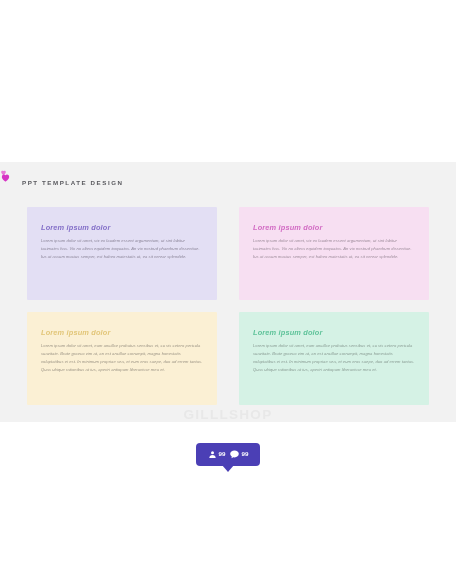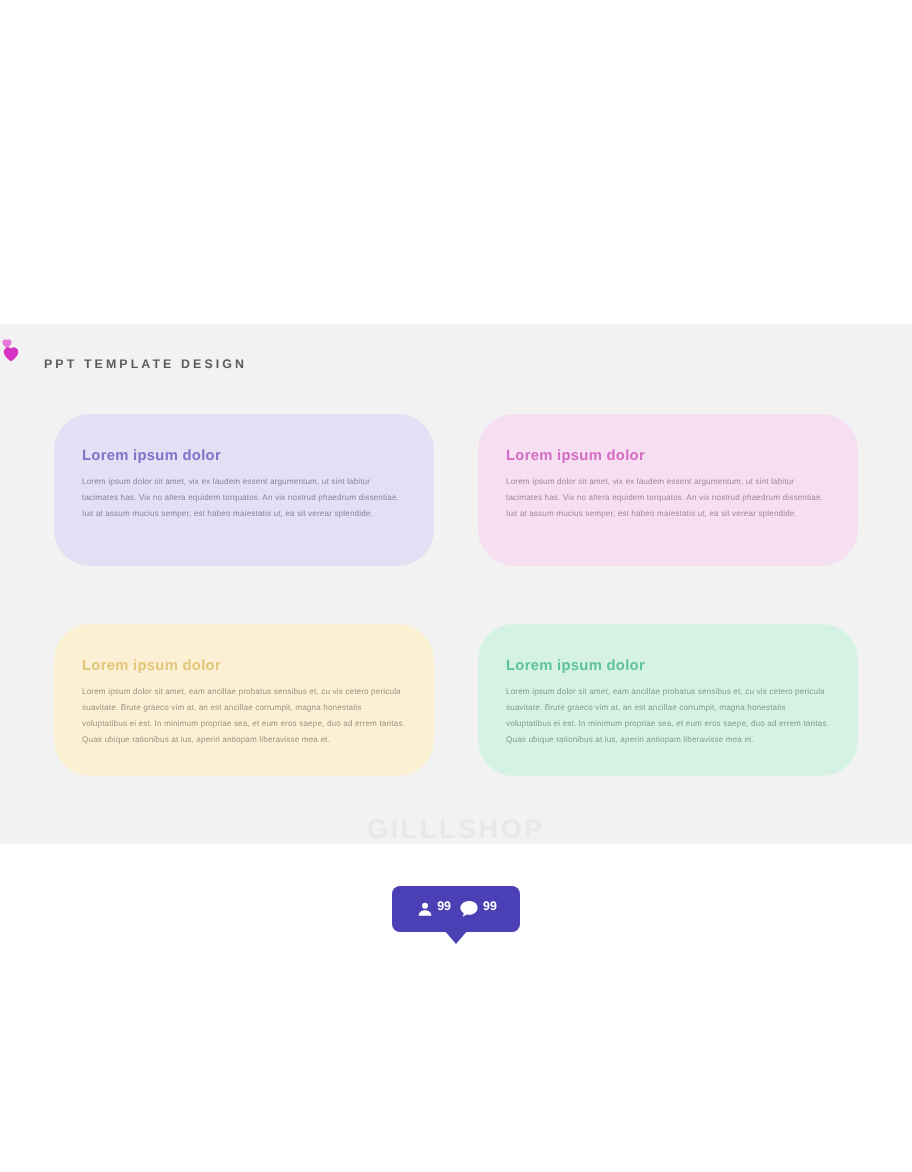--- a/index.html
+++ b/index.html
@@ -55,25 +55,26 @@
   #grid {
     position: absolute;
     left: 27px;
     top: 45px;
     width: 402px;
     height: 193px;
   }
   .card {
     position: absolute;
     width: 190px;
-    height: 76px;
-    border-radius: 18px;
+    height: 93px;
+    border-radius: 1px;
     box-sizing: border-box;
     padding: 16px 14px 10px 14px;
     overflow: hidden;
+    font-style: italic;
   }
   .card.tl { left: 0;     top: 0;   }
   .card.tr { left: 212px; top: 0;   }
   .card.bl { left: 0;     top: 105px;}
   .card.br { left: 212px; top: 105px;}
 
   .card .c-title {
     font-size: 7.4px;
     font-weight: 700;
     margin: 0 0 5px 0;

